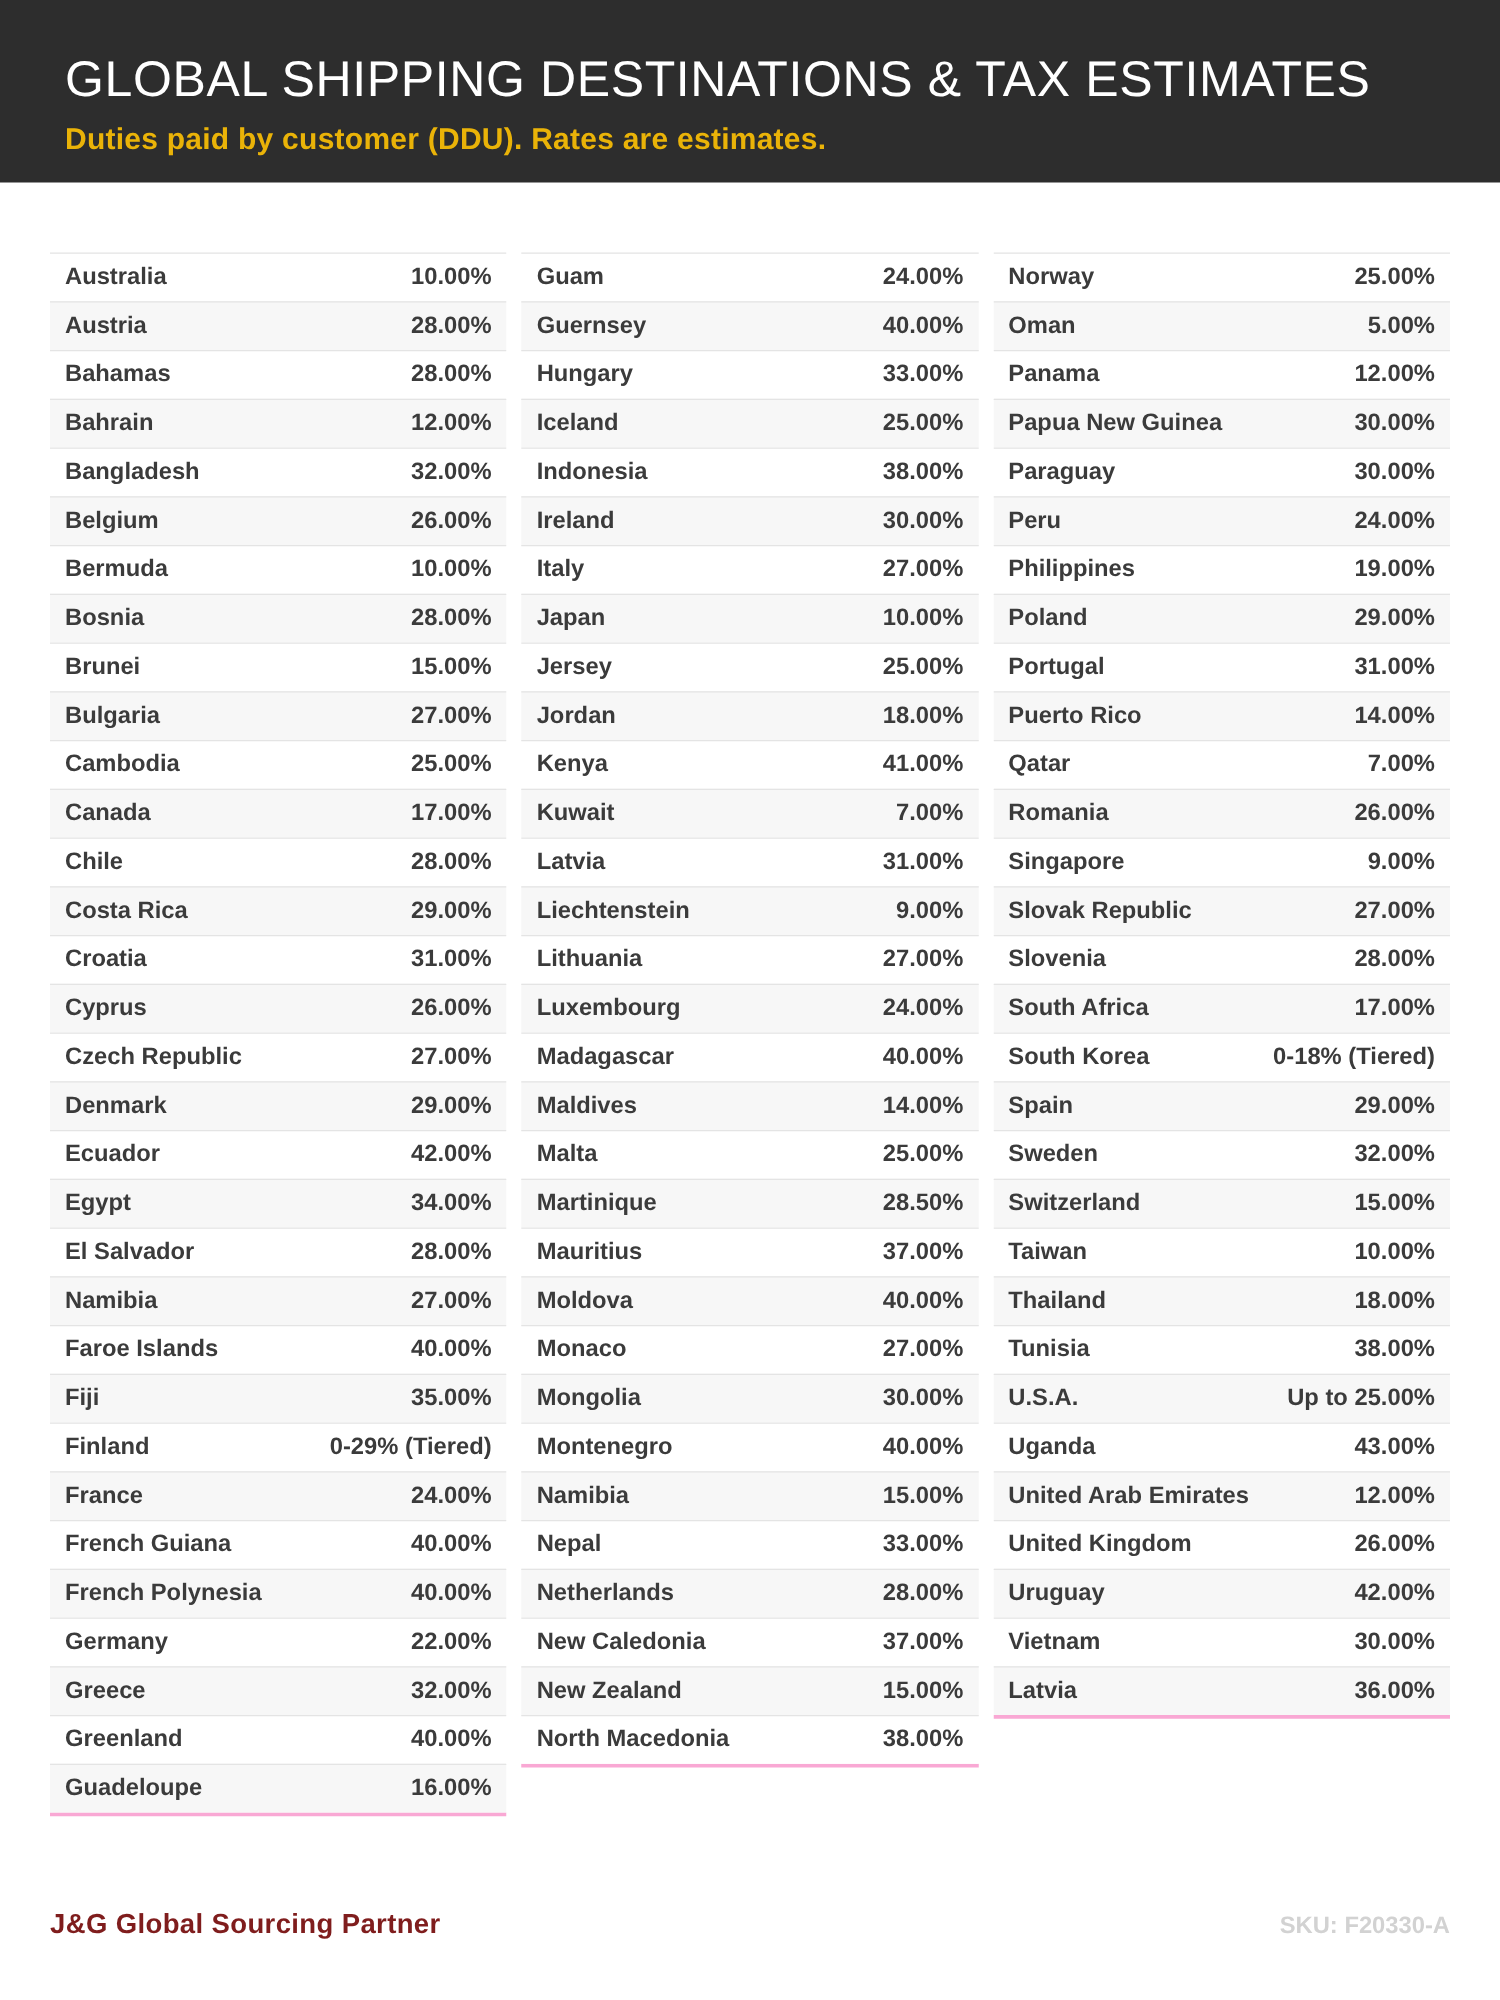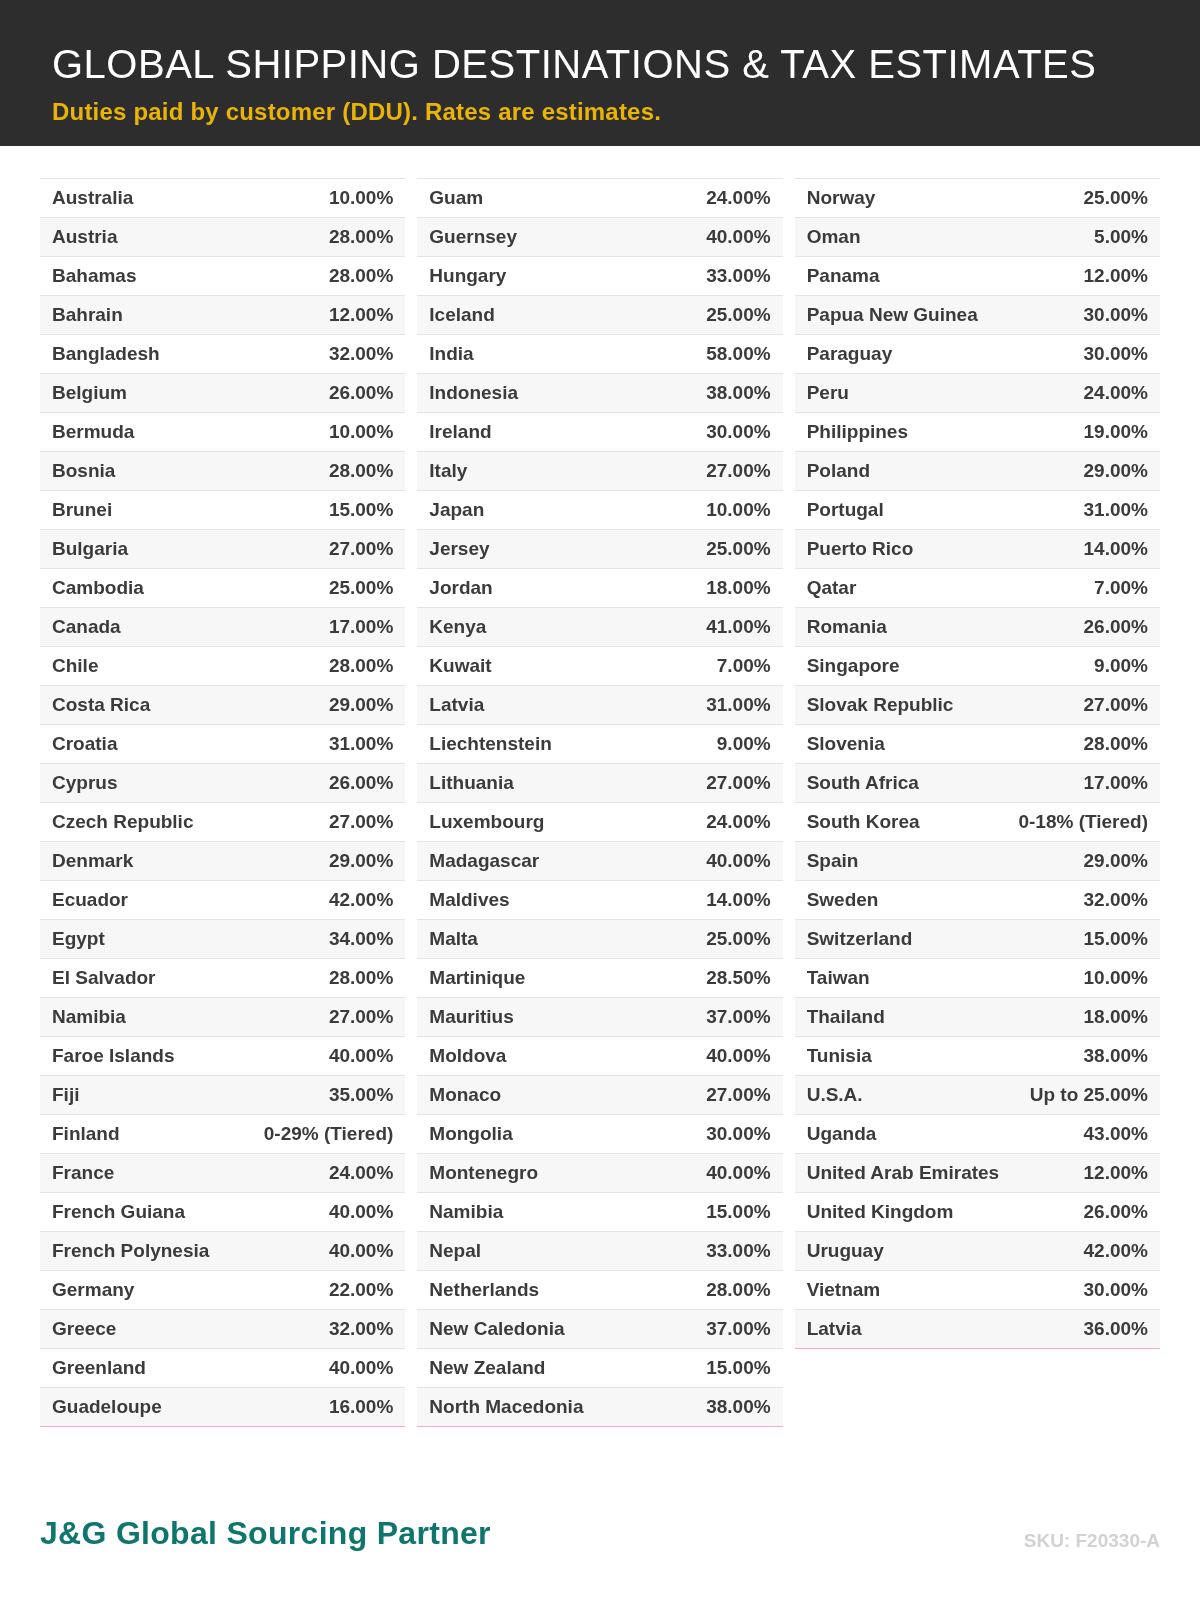--- a/index.html
+++ b/index.html
@@ -39,22 +39,23 @@
   }
 
   
   .table-wrap {
     display: flex;
     gap: 12px;
     padding: 32px 40px 0 40px;
   }
   .col {
     flex: 1 1 0;
-    border-bottom: 1px solid #f9a8d4;
+    border-bottom: 3px solid #f9a8d4;
     align-self: flex-start;
+    margin-top: 24px;
   }
   .row {
     display: flex;
     justify-content: space-between;
     align-items: center;
     height: 39px;
     padding: 0 12px;
     border-top: 1px solid #e4e4e4;
     background: #ffffff;
   }
@@ -77,23 +78,23 @@
   .footer {
     position: absolute;
     left: 40px;
     right: 40px;
     bottom: 48px;
     display: flex;
     justify-content: space-between;
     align-items: flex-end;
   }
   .brand {
-    font-size: 32px;
+    font-size: 22px;
     font-weight: 800;
-    color: #0f766e;
+    color: #7f1d1d;
     letter-spacing: 0.3px;
   }
   .sku {
     font-size: 19px;
     font-weight: 700;
     color: #d2d2d2;
   }
 </style>
 </head>
 <body>
@@ -247,24 +248,20 @@
         </div>
         <div class="row">
           <span class="country">Hungary</span>
           <span class="rate">33.00%</span>
         </div>
         <div class="row">
           <span class="country">Iceland</span>
           <span class="rate">25.00%</span>
         </div>
         <div class="row">
-          <span class="country">India</span>
-          <span class="rate">58.00%</span>
-        </div>
-        <div class="row">
           <span class="country">Indonesia</span>
           <span class="rate">38.00%</span>
         </div>
         <div class="row">
           <span class="country">Ireland</span>
           <span class="rate">30.00%</span>
         </div>
         <div class="row">
           <span class="country">Italy</span>
           <span class="rate">27.00%</span>

